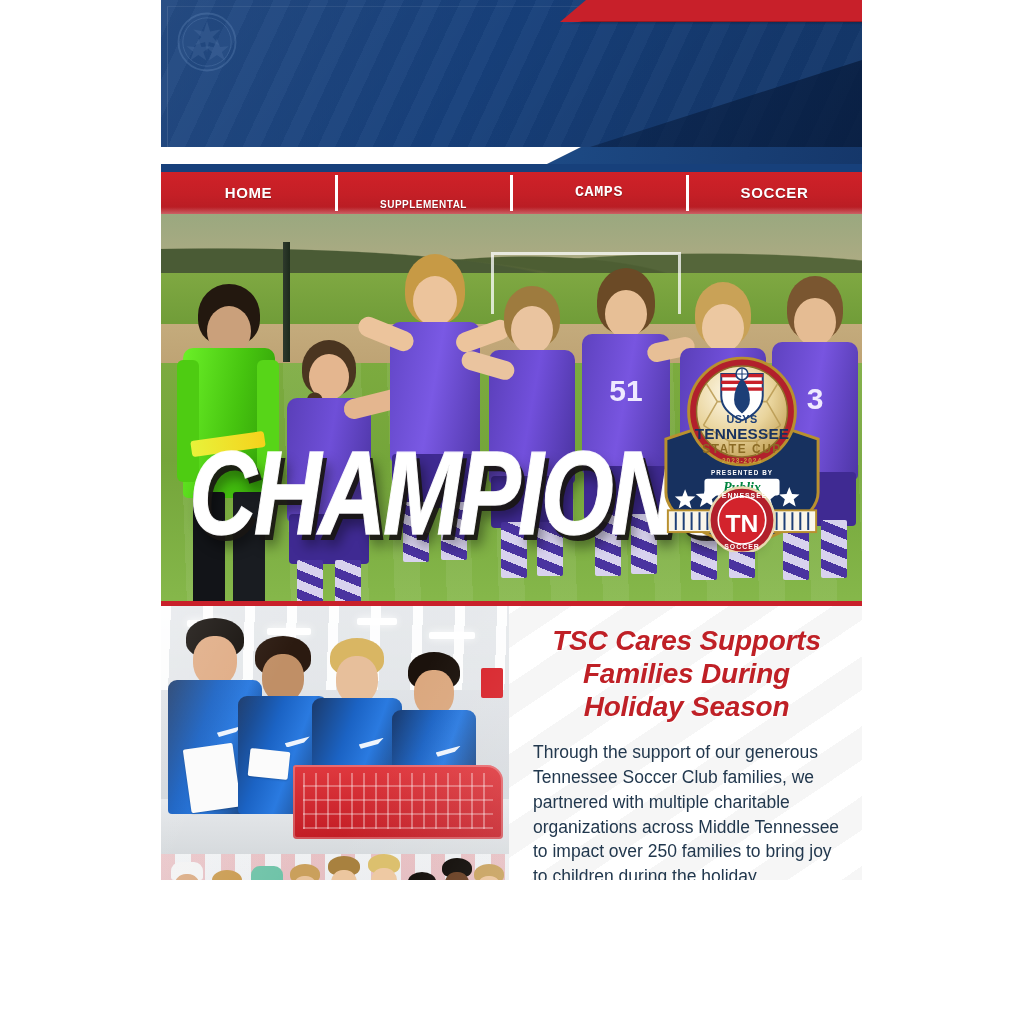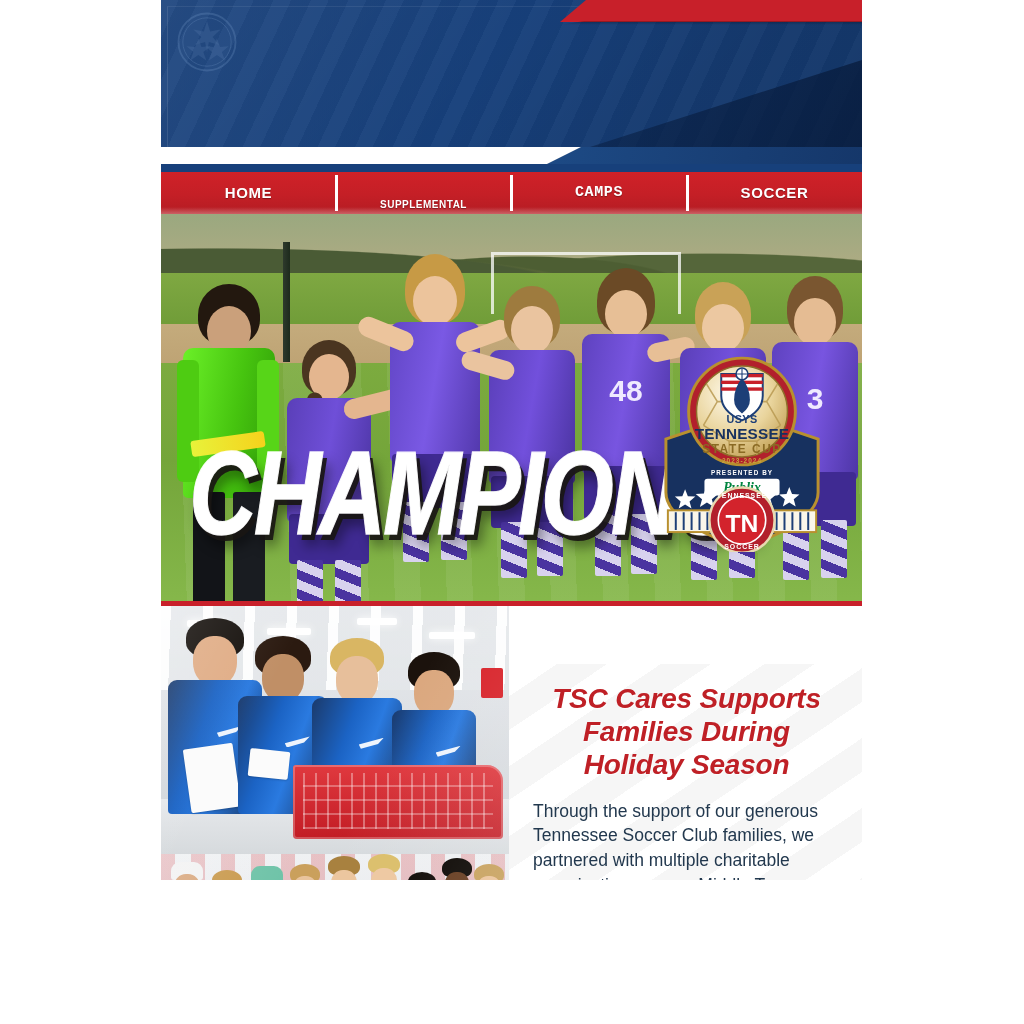--- a/index.html
+++ b/index.html
@@ -257,21 +257,20 @@
     background:#C8202A;
     z-index:8;
   }
 
   
   .story {
     position:relative;
     display:flex;
     width:701px;
     background:#ffffff;
-    align-items:center;
   }
   .story-photos {
     position:relative;
     width:348px; height:400px;
     overflow:hidden;
     background:#d9dde2;
     flex:0 0 348px;
   }
   .ph { position:absolute; left:0; width:348px; overflow:hidden; }
   .ph-top { top:0; height:248px; background:linear-gradient(180deg,#e8eaec 0%,#dfe2e6 40%,#cdd2d6 100%); }
@@ -486,21 +485,21 @@
           <div class="armL" style="left:-26px; top:86px; width:54px; height:19px; background:#eac49f; transform:rotate(16deg); border-radius:10px;"></div>
           <div class="shorts" style="top:206px; width:82px; height:52px; background:#3f2a92;"></div>
           <div class="sock" style="left:14px; top:252px; width:26px; height:56px; background:repeating-linear-gradient(22deg,#d8d2ee 0 9px,#4a33a0 9px 18px);"></div>
           <div class="sock" style="right:14px; top:252px; width:26px; height:54px; background:repeating-linear-gradient(22deg,#d8d2ee 0 9px,#4a33a0 9px 18px);"></div>
         </div>
 
         <div class="fig" style="left:418px; width:94px; height:344px;">
           <div class="hair" style="top:6px; width:58px; height:66px; background:#6b4a26;"></div>
           <div class="head" style="top:28px; width:42px; height:48px; background:#e7bf96;"></div>
           <div class="torso" style="top:72px; width:88px; height:140px; background:linear-gradient(100deg,#5e42bf,#7855e0 48%,#4d35a6);"></div>
-          <div style="position:absolute; left:50%; transform:translateX(-50%); top:112px; color:#efeaff; font:bold 30px 'Liberation Sans',sans-serif;">48</div>
+          <div style="position:absolute; left:50%; transform:translateX(-50%); top:112px; color:#efeaff; font:bold 30px 'Liberation Sans',sans-serif;">51</div>
           <div class="armR" style="right:-22px; top:78px; width:48px; height:19px; background:#e7bf96; transform:rotate(-12deg); border-radius:10px;"></div>
           <div class="shorts" style="top:204px; width:84px; height:54px; background:#3f2a92;"></div>
           <div class="sock" style="left:16px; top:252px; width:26px; height:62px; background:repeating-linear-gradient(22deg,#d8d2ee 0 9px,#4a33a0 9px 18px);"></div>
           <div class="sock" style="right:16px; top:252px; width:26px; height:60px; background:repeating-linear-gradient(22deg,#d8d2ee 0 9px,#4a33a0 9px 18px);"></div>
         </div>
 
         <div class="fig" style="left:516px; width:92px; height:336px;">
           <div class="hair" style="top:12px; width:56px; height:64px; background:#c9a257;"></div>
           <div class="head" style="top:34px; width:42px; height:48px; background:#ecc8a1;"></div>
           <div class="torso" style="top:78px; width:86px; height:136px; background:linear-gradient(100deg,#5a3fb8,#7250dc 48%,#4a33a0);"></div>

